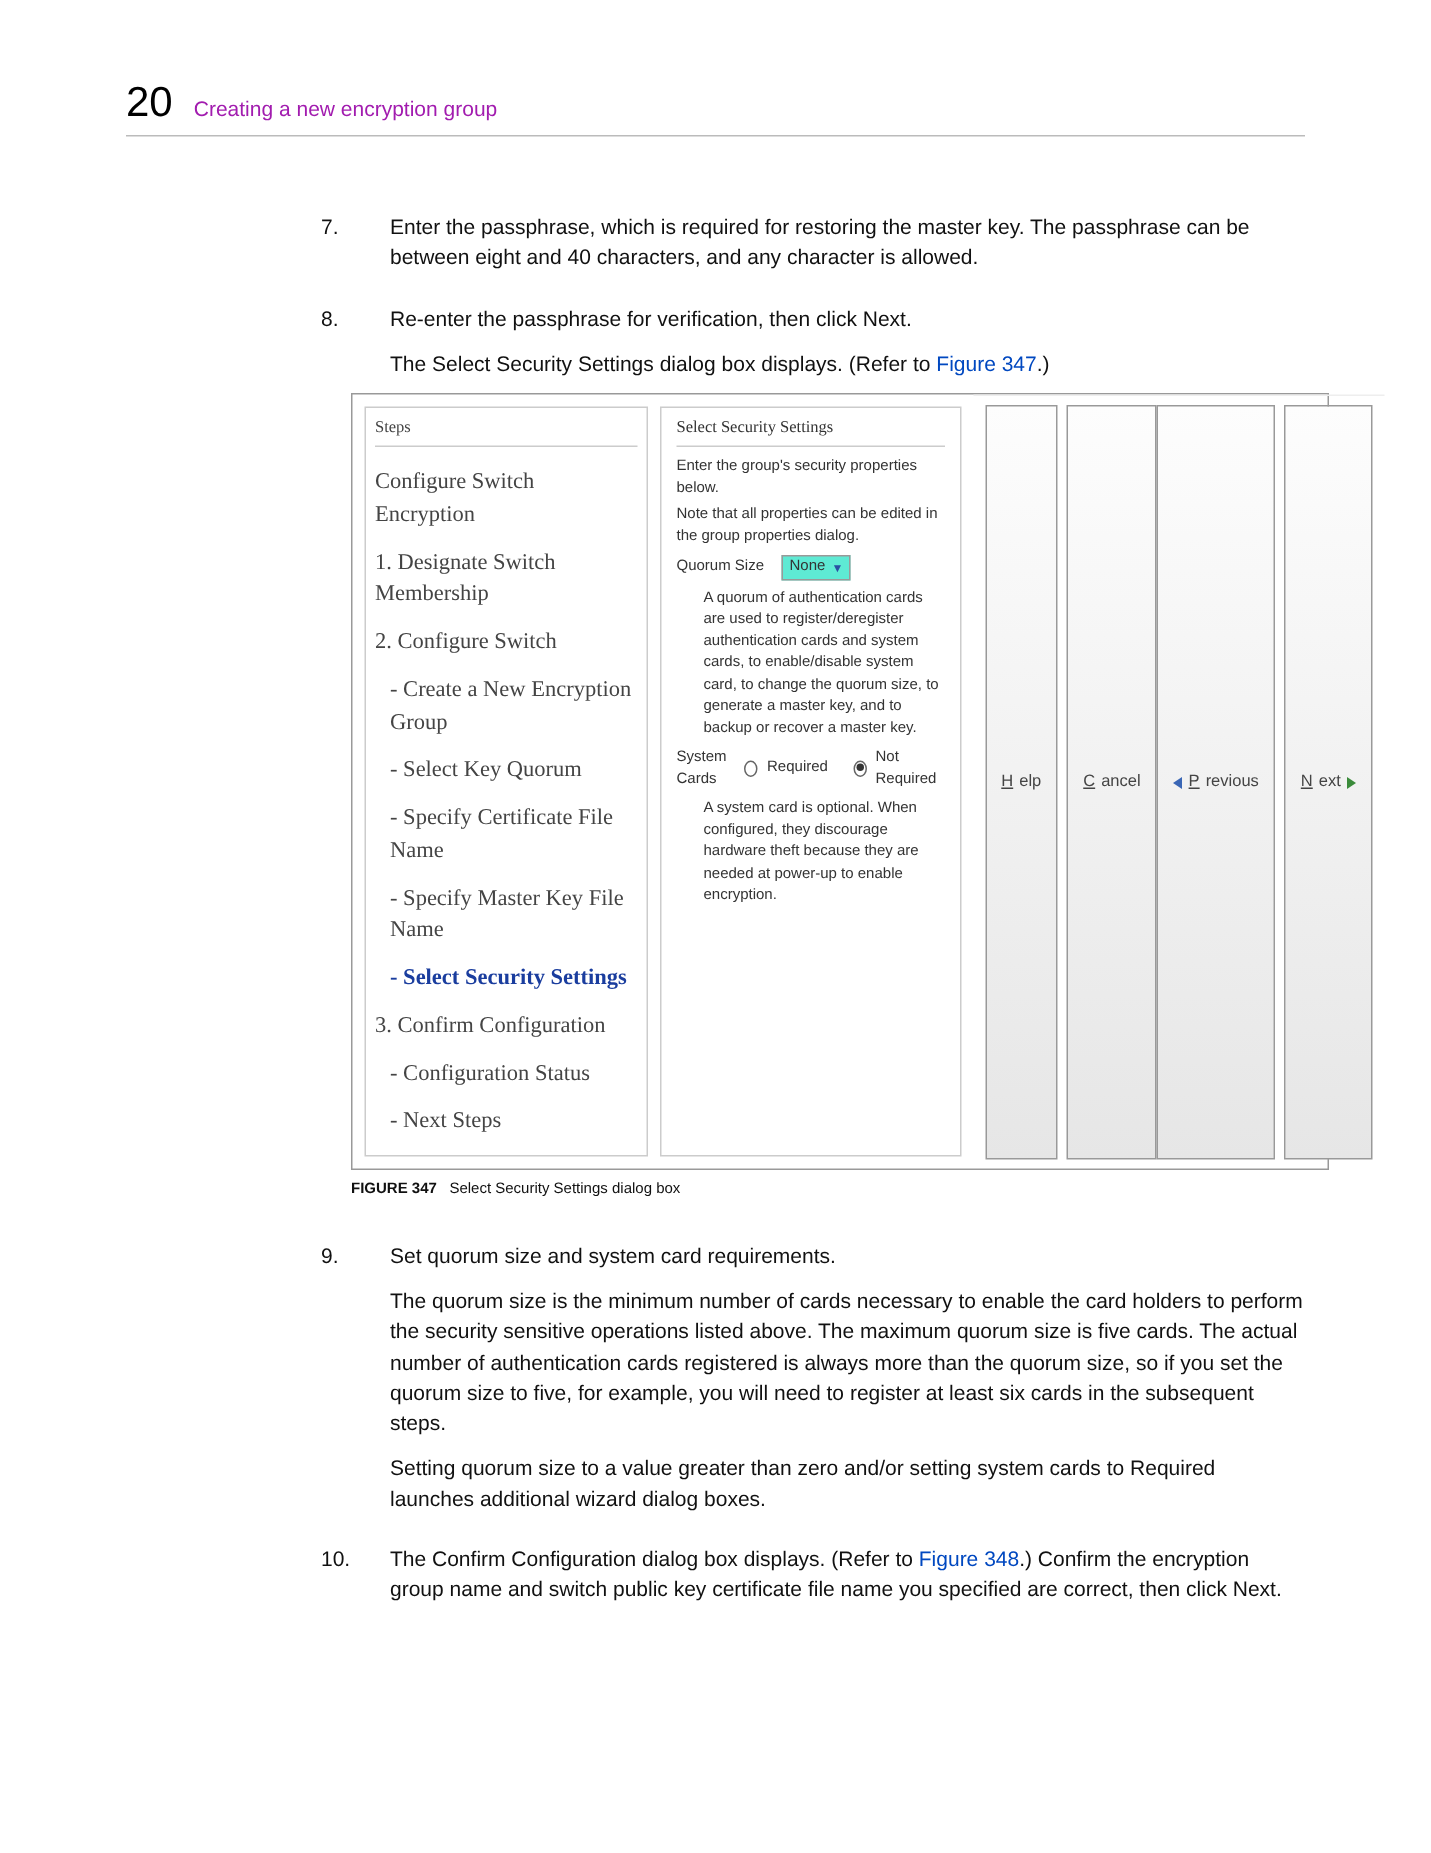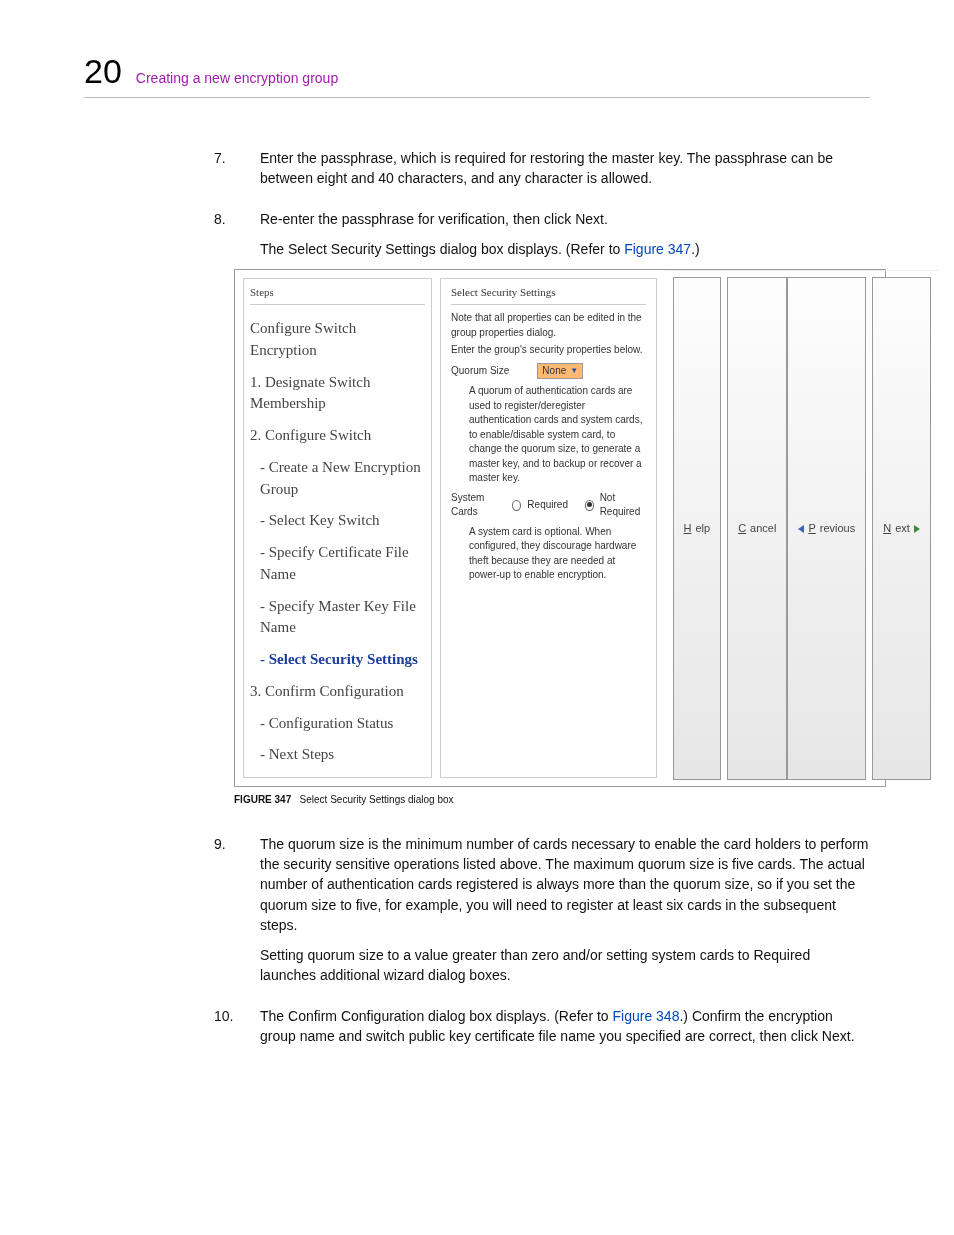--- a/index.html
+++ b/index.html
@@ -13,21 +13,21 @@
   .page {
     padding: 52px 84px 60px 84px;
   }
   .header {
     display: flex;
     align-items: baseline;
     gap: 14px;
     margin-bottom: 6px;
   }
   .chap-num {
-    font-size: 34px;
+    font-size: 28px;
     font-weight: 400;
     font-family: Arial, sans-serif;
   }
   .chap-title {
     font-size: 14px;
     color: #a21caf;
   }
   .rule {
     border: none;
     border-top: 1px solid #bbb;
@@ -103,31 +103,31 @@
     border-bottom: 1px solid #ccc;
     padding-bottom: 3px;
     margin-bottom: 6px;
     font-size: 11px;
     font-family: "Times New Roman", serif;
   }
   .fig-right p { margin: 3px 0; }
   .qrow {
     display: flex;
     align-items: center;
-    gap: 28px;
+    gap: 12px;
     margin: 5px 0;
   }
   .dd {
     border: 1px solid #999;
     padding: 0 4px;
     font-size: 10px;
     display: inline-flex;
     align-items: center;
     gap: 4px;
-    background: #fdba74;
+    background: #5eead4;
   }
   .dd .arr {
     font-size: 8px;
     color: #2a4fa3;
   }
   .radiogrp {
     display: flex;
     align-items: center;
     gap: 6px;
   }
@@ -217,33 +217,33 @@
         <div class="figure-wrap">
           <div class="fig-box">
             <div class="fig-main">
 
               <div class="fig-left">
                 <div class="fig-left-title">Steps</div>
                 <div class="fig-left-item">Configure Switch Encryption</div>
                 <div class="fig-left-item">1. Designate Switch Membership</div>
                 <div class="fig-left-item">2. Configure Switch</div>
                 <div class="fig-left-item sub">- Create a New Encryption Group</div>
-                <div class="fig-left-item sub">- Select Key Switch</div>
+                <div class="fig-left-item sub">- Select Key Quorum</div>
                 <div class="fig-left-item sub">- Specify Certificate File Name</div>
                 <div class="fig-left-item sub">- Specify Master Key File Name</div>
                 <div class="fig-left-item sub sel">- Select Security Settings</div>
                 <div class="fig-left-item">3. Confirm Configuration</div>
                 <div class="fig-left-item sub">- Configuration Status</div>
                 <div class="fig-left-item sub">- Next Steps</div>
               </div>
 
               <div class="fig-right">
                 <div class="fig-right-title">Select Security Settings</div>
+                <p>Enter the group's security properties below.</p>
                 <p>Note that all properties can be edited in the group properties dialog.</p>
-                <p>Enter the group's security properties below.</p>
                 <div class="qrow">
                   <span>Quorum Size</span>
                   <span class="dd">
                     <span>None</span>
                     <span class="arr">▼</span>
                   </span>
                 </div>
                 <p class="pad8">A quorum of authentication cards are used to register/deregister authentication cards and system cards, to enable/disable system card, to change the quorum size, to generate a master key, and to backup or recover a master key.</p>
                 <div class="qrow">
                   <span>System Cards</span>
@@ -272,20 +272,21 @@
           <div class="fig-caption">
             <span class="fl">FIGURE 347</span>&nbsp;&nbsp;&nbsp;<span>Select Security Settings dialog box</span>
           </div>
         </div>
       </div>
     </div>
 
     <div class="step" style="margin-top:18px;">
       <div class="step-num">9.</div>
       <div class="step-body">
+        <p>Set quorum size and system card requirements.</p>
         <p>The quorum size is the minimum number of cards necessary to enable the card holders to perform the security sensitive operations listed above. The maximum quorum size is five cards. The actual number of authentication cards registered is always more than the quorum size, so if you set the quorum size to five, for example, you will need to register at least six cards in the subsequent steps.</p>
         <p>
           <span>Setting quorum size to a value greater than zero and/or setting system cards to </span><span class="bold">Required</span><span> launches additional wizard dialog boxes.</span>
         </p>
       </div>
     </div>
 
     <div class="step">
       <div class="step-num">10.</div>
       <div class="step-body">

